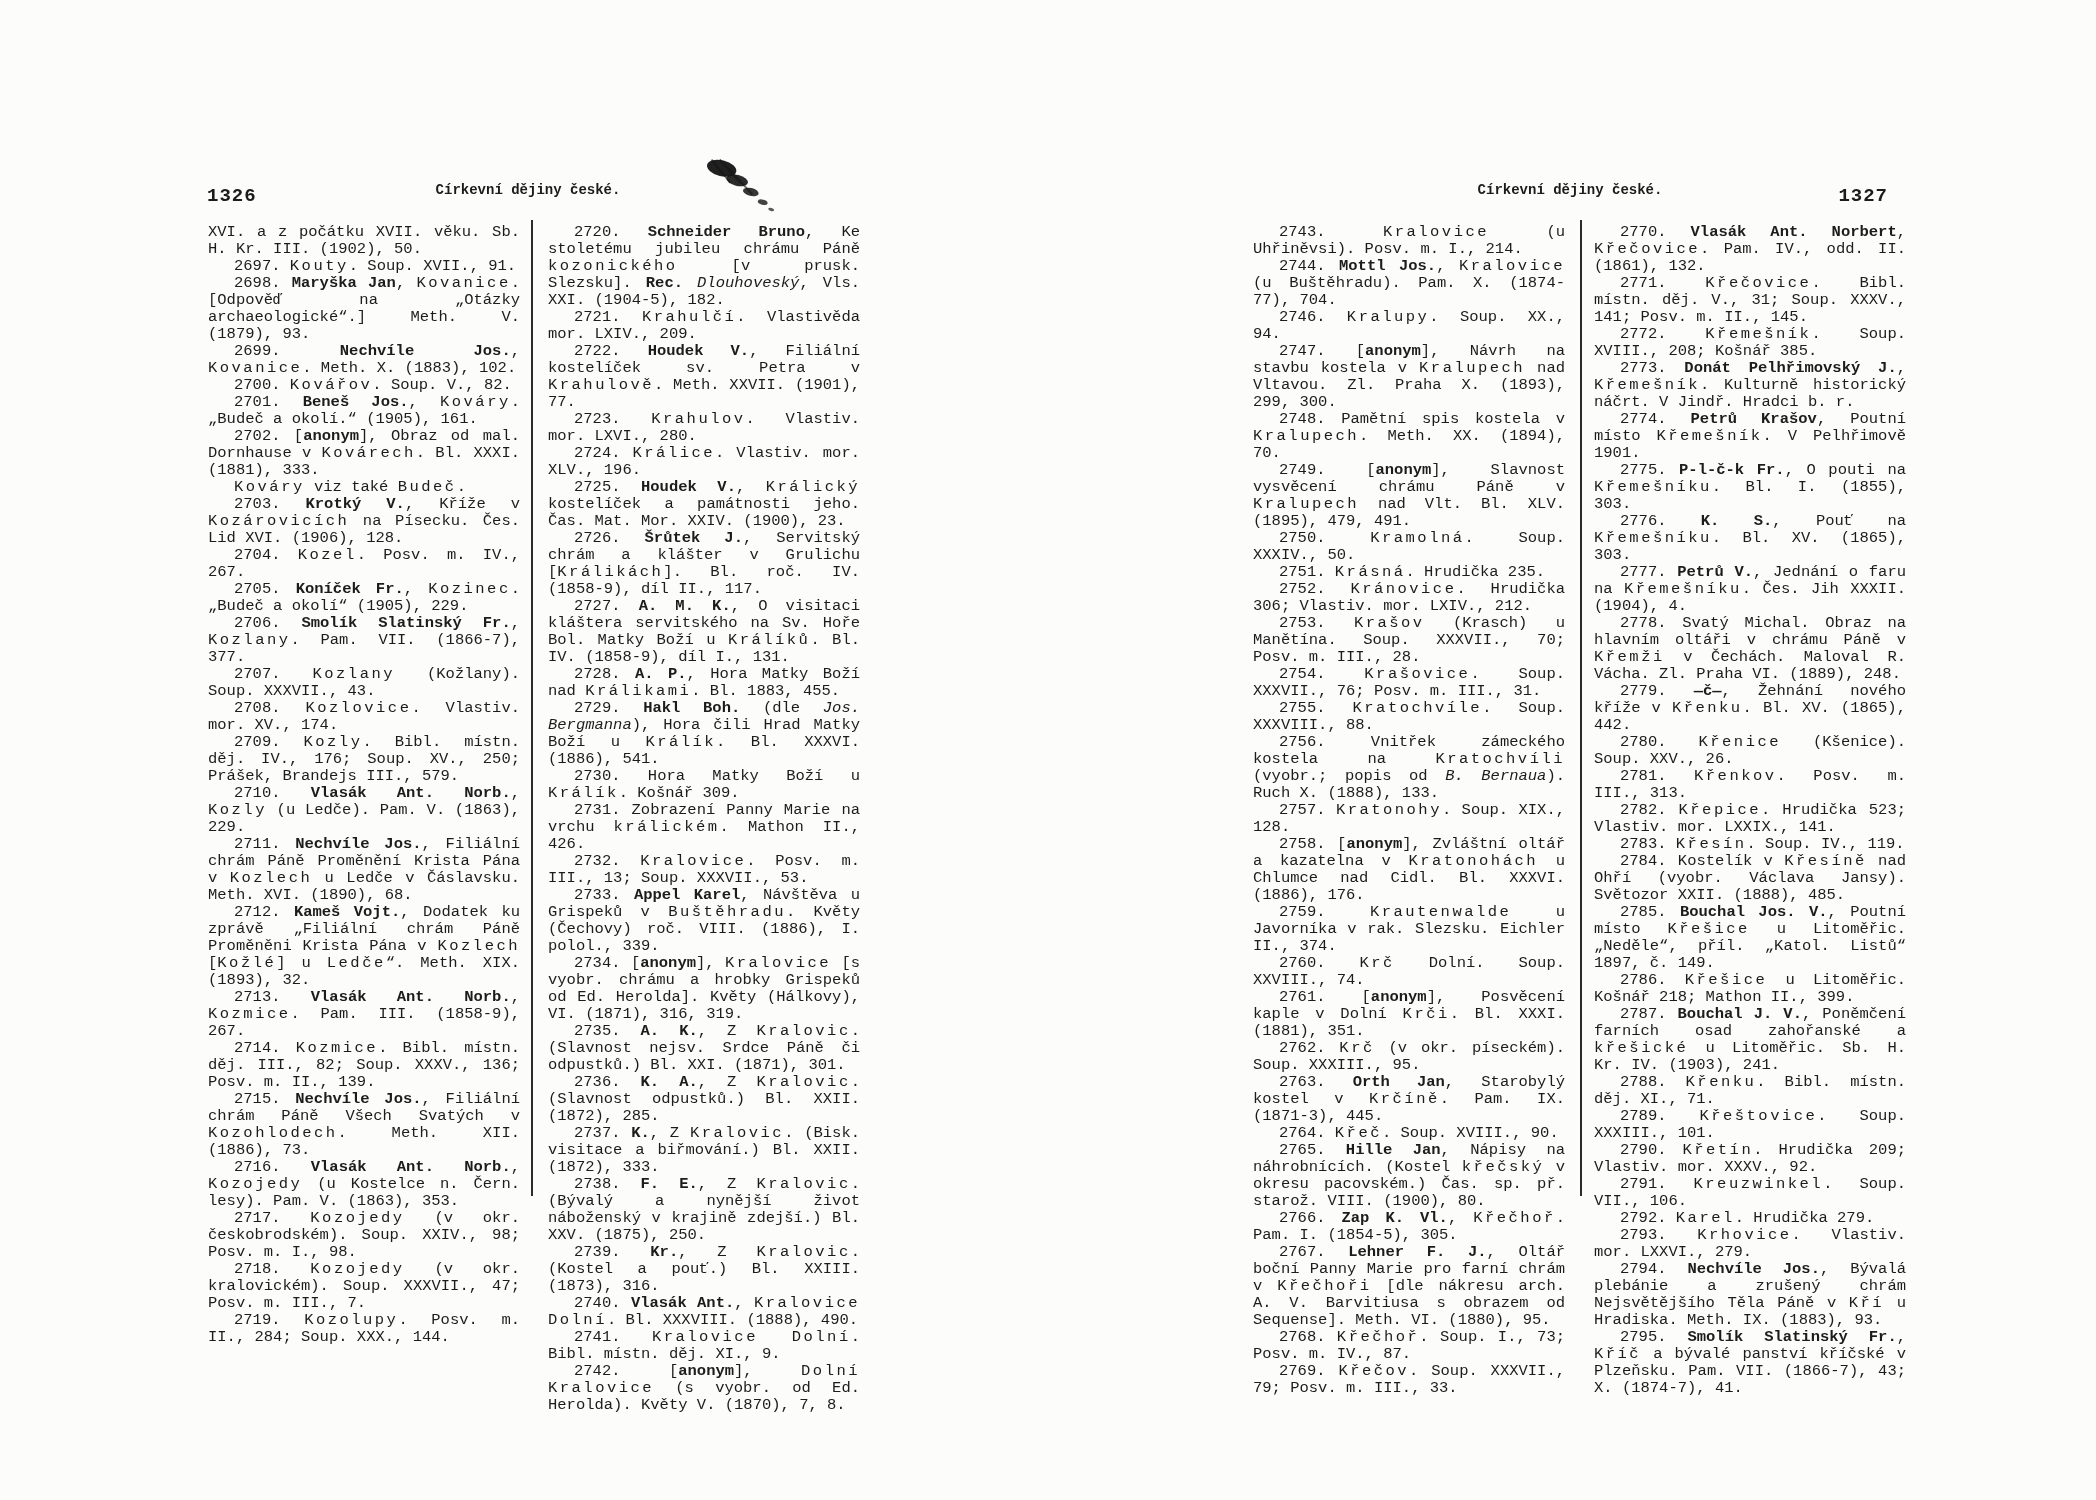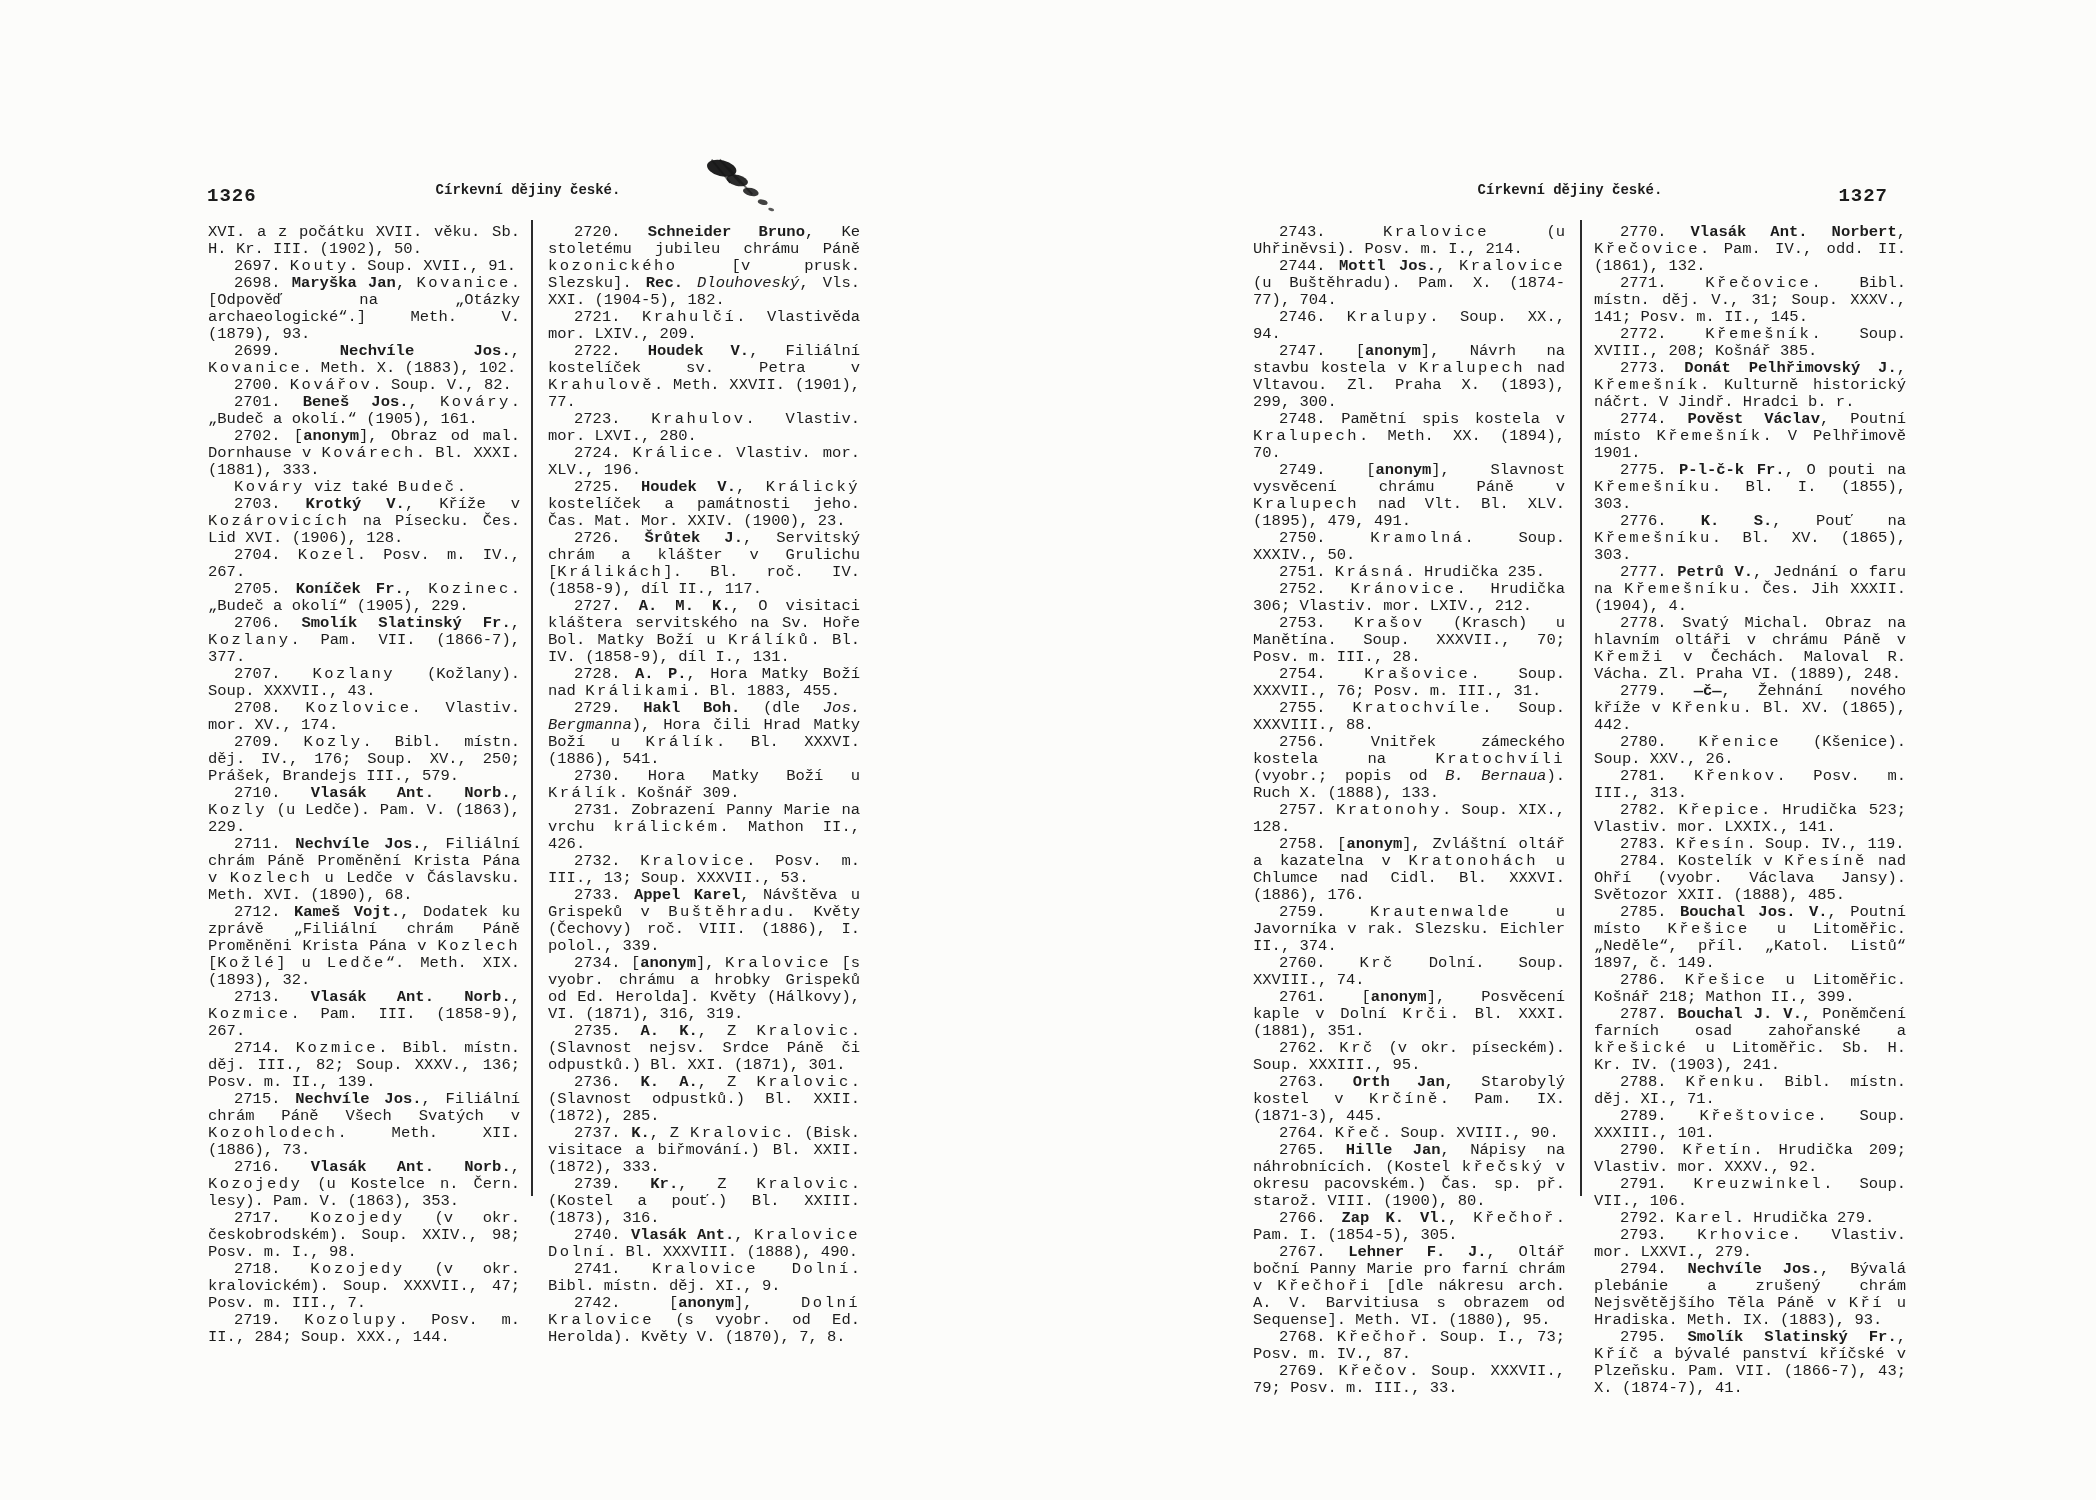--- a/index.html
+++ b/index.html
@@ -127,20 +127,21 @@
       <p class="entry">2728. <span class="b">A. P.</span>, Hora Matky Boží nad <span class="sp">Králikami</span>. Bl. 1883, 455.</p>
       <p class="entry">2729. <span class="b">Hakl Boh.</span> (dle <span class="i">Jos. Bergmanna</span>), Hora čili Hrad Matky Boží u <span class="sp">Králík</span>. Bl. XXXVI. (1886), 541.</p>
       <p class="entry">2730. Hora Matky Boží u <span class="sp">Králík</span>. Košnář 309.</p>
       <p class="entry">2731. Zobrazení Panny Marie na vrchu <span class="sp">králickém</span>. Mathon II., 426.</p>
       <p class="entry">2732. <span class="sp">Kralovice</span>. Posv. m. III., 13; Soup. XXXVII., 53.</p>
       <p class="entry">2733. <span class="b">Appel Karel</span>, Návštěva u Grispeků v <span class="sp">Buštěhradu</span>. Květy (Čechovy) roč. VIII. (1886), I. polol., 339.</p>
       <p class="entry">2734. [<span class="b">anonym</span>], <span class="sp">Kralovice</span> [s vyobr. chrámu a hrobky Grispeků od Ed. Herolda]. Květy (Hálkovy), VI. (1871), 316, 319.</p>
       <p class="entry">2735. <span class="b">A. K.</span>, Z <span class="sp">Kralovic</span>. (Slavnost nejsv. Srdce Páně či odpustků.) Bl. XXI. (1871), 301.</p>
       <p class="entry">2736. <span class="b">K. A.</span>, Z <span class="sp">Kralovic</span>. (Slavnost odpustků.) Bl. XXII. (1872), 285.</p>
       <p class="entry">2737. <span class="b">K.</span>, Z <span class="sp">Kralovic</span>. (Bisk. visitace a biřmování.) Bl. XXII. (1872), 333.</p>
+      <p class="entry">2738. <span class="b">F. E.</span>, Z <span class="sp">Kralovic</span>. (Bývalý a nynější život náboženský v krajině zdejší.) Bl. XXV. (1875), 250.</p>
       <p class="entry">2739. <span class="b">Kr.</span>, Z <span class="sp">Kralovic</span>. (Kostel a pouť.) Bl. XXIII. (1873), 316.</p>
       <p class="entry">2740. <span class="b">Vlasák Ant.</span>, <span class="sp">Kralovice Dolní</span>. Bl. XXXVIII. (1888), 490.</p>
       <p class="entry">2741. <span class="sp">Kralovice Dolní</span>. Bibl. místn. děj. XI., 9.</p>
       <p class="entry">2742. [<span class="b">anonym</span>], <span class="sp">Dolní Kralovice</span> (s vyobr. od Ed. Herolda). Květy V. (1870), 7, 8.</p>
     </div>
   <div class="col" style="left:1253px">
       <p class="entry">2743. <span class="sp">Kralovice</span> (u Uhřiněvsi). Posv. m. I., 214.</p>
       <p class="entry">2744. <span class="b">Mottl Jos.</span>, <span class="sp">Kralovice</span> (u Buštěhradu). Pam. X. (1874-77), 704.</p>
       <p class="entry">2746. <span class="sp">Kralupy</span>. Soup. XX., 94.</p>
       <p class="entry">2747. [<span class="b">anonym</span>], Návrh na stavbu kostela v <span class="sp">Kralupech</span> nad Vltavou. Zl. Praha X. (1893), 299, 300.</p>
@@ -165,21 +166,21 @@
       <p class="entry">2766. <span class="b">Zap K. Vl.</span>, <span class="sp">Křečhoř</span>. Pam. I. (1854-5), 305.</p>
       <p class="entry">2767. <span class="b">Lehner F. J.</span>, Oltář boční Panny Marie pro farní chrám v <span class="sp">Křečhoři</span> [dle nákresu arch. A. V. Barvitiusa s obrazem od Sequense]. Meth. VI. (1880), 95.</p>
       <p class="entry">2768. <span class="sp">Křečhoř</span>. Soup. I., 73; Posv. m. IV., 87.</p>
       <p class="entry">2769. <span class="sp">Křečov</span>. Soup. XXXVII., 79; Posv. m. III., 33.</p>
     </div>
   <div class="col" style="left:1594px">
       <p class="entry">2770. <span class="b">Vlasák Ant. Norbert</span>, <span class="sp">Křečovice</span>. Pam. IV., odd. II. (1861), 132.</p>
       <p class="entry">2771. <span class="sp">Křečovice</span>. Bibl. místn. děj. V., 31; Soup. XXXV., 141; Posv. m. II., 145.</p>
       <p class="entry">2772. <span class="sp">Křemešník</span>. Soup. XVIII., 208; Košnář 385.</p>
       <p class="entry">2773. <span class="b">Donát Pelhřimovský J.</span>, <span class="sp">Křemešník</span>. Kulturně historický náčrt. V Jindř. Hradci b. r.</p>
-      <p class="entry">2774. <span class="b">Pověst Václav</span>, Poutní místo <span class="sp">Křemešník</span>. V Pelhřimově 1901.</p>
+      <p class="entry">2774. <span class="b">Petrů Krašov</span>, Poutní místo <span class="sp">Křemešník</span>. V Pelhřimově 1901.</p>
       <p class="entry">2775. <span class="b">P-l-č-k Fr.</span>, O pouti na <span class="sp">Křemešníku</span>. Bl. I. (1855), 303.</p>
       <p class="entry">2776. <span class="b">K. S.</span>, Pouť na <span class="sp">Křemešníku</span>. Bl. XV. (1865), 303.</p>
       <p class="entry">2777. <span class="b">Petrů V.</span>, Jednání o faru na <span class="sp">Křemešníku</span>. Čes. Jih XXXII. (1904), 4.</p>
       <p class="entry">2778. Svatý Michal. Obraz na hlavním oltáři v chrámu Páně v <span class="sp">Křemži</span> v Čechách. Maloval R. Vácha. Zl. Praha VI. (1889), 248.</p>
       <p class="entry">2779. <span class="b">—č—</span>, Žehnání nového kříže v <span class="sp">Křenku</span>. Bl. XV. (1865), 442.</p>
       <p class="entry">2780. <span class="sp">Křenice</span> (Kšenice). Soup. XXV., 26.</p>
       <p class="entry">2781. <span class="sp">Křenkov</span>. Posv. m. III., 313.</p>
       <p class="entry">2782. <span class="sp">Křepice</span>. Hrudička 523; Vlastiv. mor. LXXIX., 141.</p>
       <p class="entry">2783. <span class="sp">Křesín</span>. Soup. IV., 119.</p>
       <p class="entry">2784. Kostelík v <span class="sp">Křesíně</span> nad Ohří (vyobr. Václava Jansy). Světozor XXII. (1888), 485.</p>

